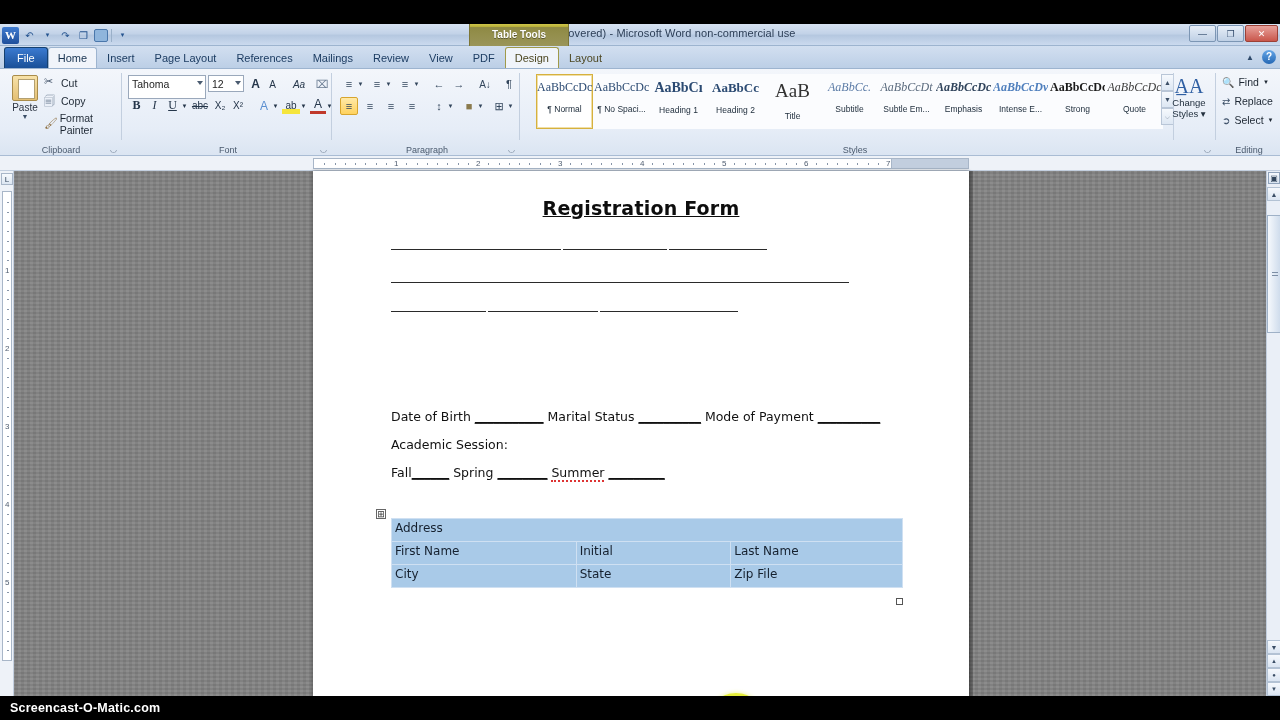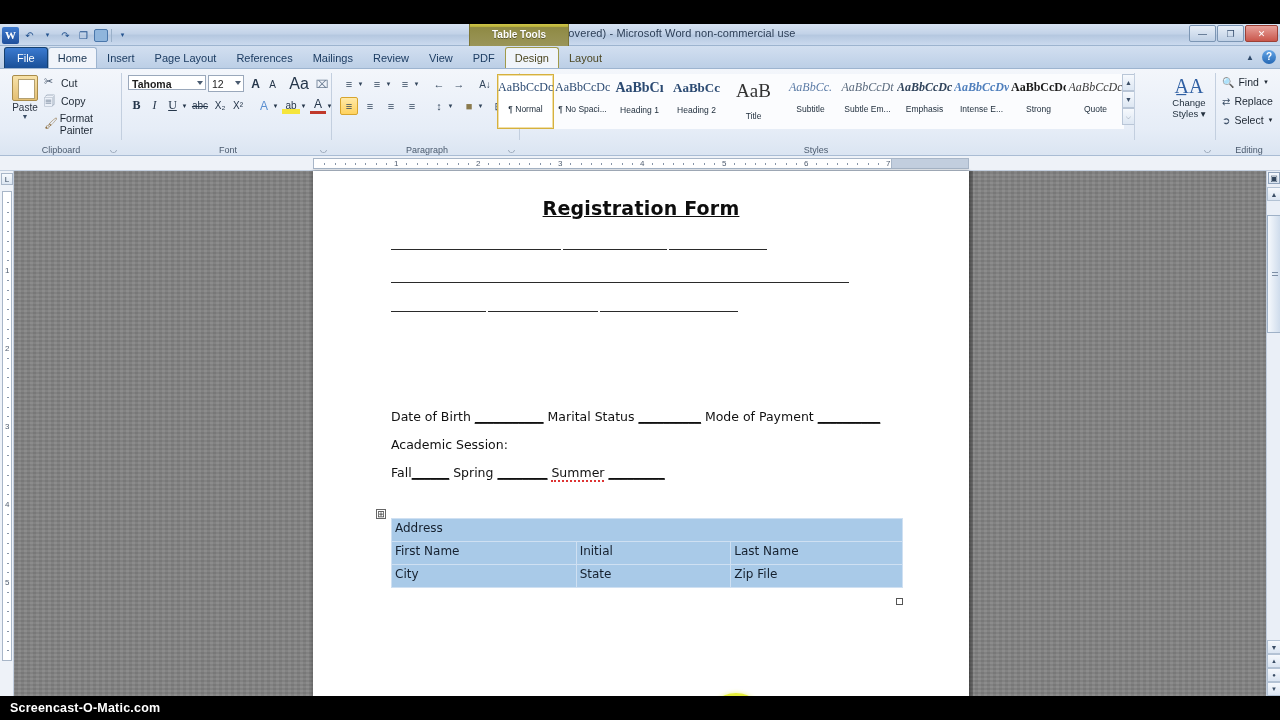--- a/index.html
+++ b/index.html
@@ -99,22 +99,22 @@
   .paste-ico:after{content:"";position:absolute;left:5px;top:3px;width:15px;height:18px;background:#fff;border:1px solid #b3a071;}
   .paste-lab { font-size:10px; color:#2b3442; margin-top:1px; }
   .clipitem { position:absolute; font-size:10.5px; color:#1d2733; display:flex;align-items:center;gap:4px;}
   .mini { width:13px;height:13px;display:inline-block;position:relative;}
   .mini.cut:before{content:"\2702";font-size:11px;color:#4a5b70;position:absolute;left:0;top:-1px;}
   .mini.copy:before{content:"\1F5D0";font-size:11px;color:#6b7d93;position:absolute;left:0;top:-1px;}
   .mini.fp:before{content:"\1F58C";font-size:11px;color:#8a6a3a;position:absolute;left:0;top:-1px;}
 
   
   .fontname {
-    position:absolute; left:0; top:0; width:78px;height:15px;background:#fff;
-    border:1px solid #9aa8bb; font-size:10.5px; padding:2px 0 0 3px;font-weight:bold;
+    position:absolute; left:0; top:0; width:78px;height:24px;background:#fff;
+    border:1px solid #9aa8bb; font-size:10.5px; padding:2px 0 0 3px;
   }
   .combo-arrow{position:absolute;right:2px;top:5px;width:0;height:0;border-left:3px solid transparent;border-right:3px solid transparent;border-top:4px solid #4a5b70;}
   .fontsize { position:absolute; left:80px; top:0; width:36px;height:17px;background:#fff;border:1px solid #9aa8bb;font-size:10.5px;padding:2px 0 0 3px;}
   .fbtn { position:absolute; display:flex;align-items:center;justify-content:center;font-size:12px;color:#25364a; }
   .fbtn.bold{font-weight:bold;font-family:"Liberation Serif",serif;}
   .fbtn.ital{font-style:italic;font-family:"Liberation Serif",serif;}
   .fbtn.und{text-decoration:underline;font-family:"Liberation Serif",serif;}
 
   
   .pbtn { position:absolute; width:18px;height:18px; display:flex;align-items:center;justify-content:center;font-size:11px;color:#33465c;}
@@ -328,21 +328,21 @@
           <div class="fontname">
             <span>Tahoma</span>
             <span class="combo-arrow"></span>
           </div>
           <div class="fontsize">
             <span>12</span>
             <span class="combo-arrow"></span>
           </div>
           <div class="fbtn" style="left:119px;top:0;width:17px;height:17px;font-weight:bold;">A</div>
           <div class="fbtn" style="left:137px;top:2px;width:15px;height:15px;font-size:10px;">A</div>
-          <div class="fbtn" style="left:160px;top:1px;width:22px;height:16px;font-size:16px;">Aa</div>
+          <div class="fbtn" style="left:160px;top:1px;width:22px;height:16px;font-size:10px;font-style:italic;">Aa</div>
           <div class="fbtn" style="left:186px;top:1px;width:16px;height:16px;font-size:11px;color:#6b7d93;">⌧</div>
         </div>
         <div style="position:absolute;left:4px;top:28px;width:205px;height:20px;">
           <div class="fbtn bold" style="left:0;top:0;width:17px;height:17px;">B</div>
           <div class="fbtn ital" style="left:18px;top:0;width:17px;height:17px;">I</div>
           <div class="fbtn und" style="left:36px;top:0;width:17px;height:17px;">U</div>
           <div class="fbtn" style="left:52px;top:4px;width:9px;height:9px;font-size:6px;">▼</div>
           <div class="fbtn" style="left:63px;top:0;width:18px;height:17px;font-size:10px;text-decoration:line-through;">abc</div>
           <div class="fbtn" style="left:83px;top:0;width:18px;height:17px;font-size:10px;">X₂</div>
           <div class="fbtn" style="left:101px;top:0;width:18px;height:17px;font-size:10px;">X²</div>
@@ -381,21 +381,21 @@
           <div class="pbtn" style="left:120px;top:0;color:#8a7a4d;">■</div>
           <div class="pbtn" style="left:136px;top:4px;width:9px;height:9px;font-size:6px;">▼</div>
           <div class="pbtn" style="left:150px;top:0;">⊞</div>
           <div class="pbtn" style="left:166px;top:4px;width:9px;height:9px;font-size:6px;">▼</div>
         </div>
         <div class="glabel">Paragraph</div>
         <div class="dlg">◡</div>
         <div class="gdiv"></div>
       </div>
 
-      <div class="rgroup" style="left:497px;width:638px;">
+      <div class="rgroup" style="left:536px;width:638px;">
         <div class="stylegal">
           <div class="stylecard sel sc-normal">
             <div class="sample">AaBbCcDc</div>
             <div class="sname">¶ Normal</div>
           </div>
           <div class="stylecard sc-nospace">
             <div class="sample">AaBbCcDc</div>
             <div class="sname">¶ No Spaci...</div>
           </div>
           <div class="stylecard sc-h1">

